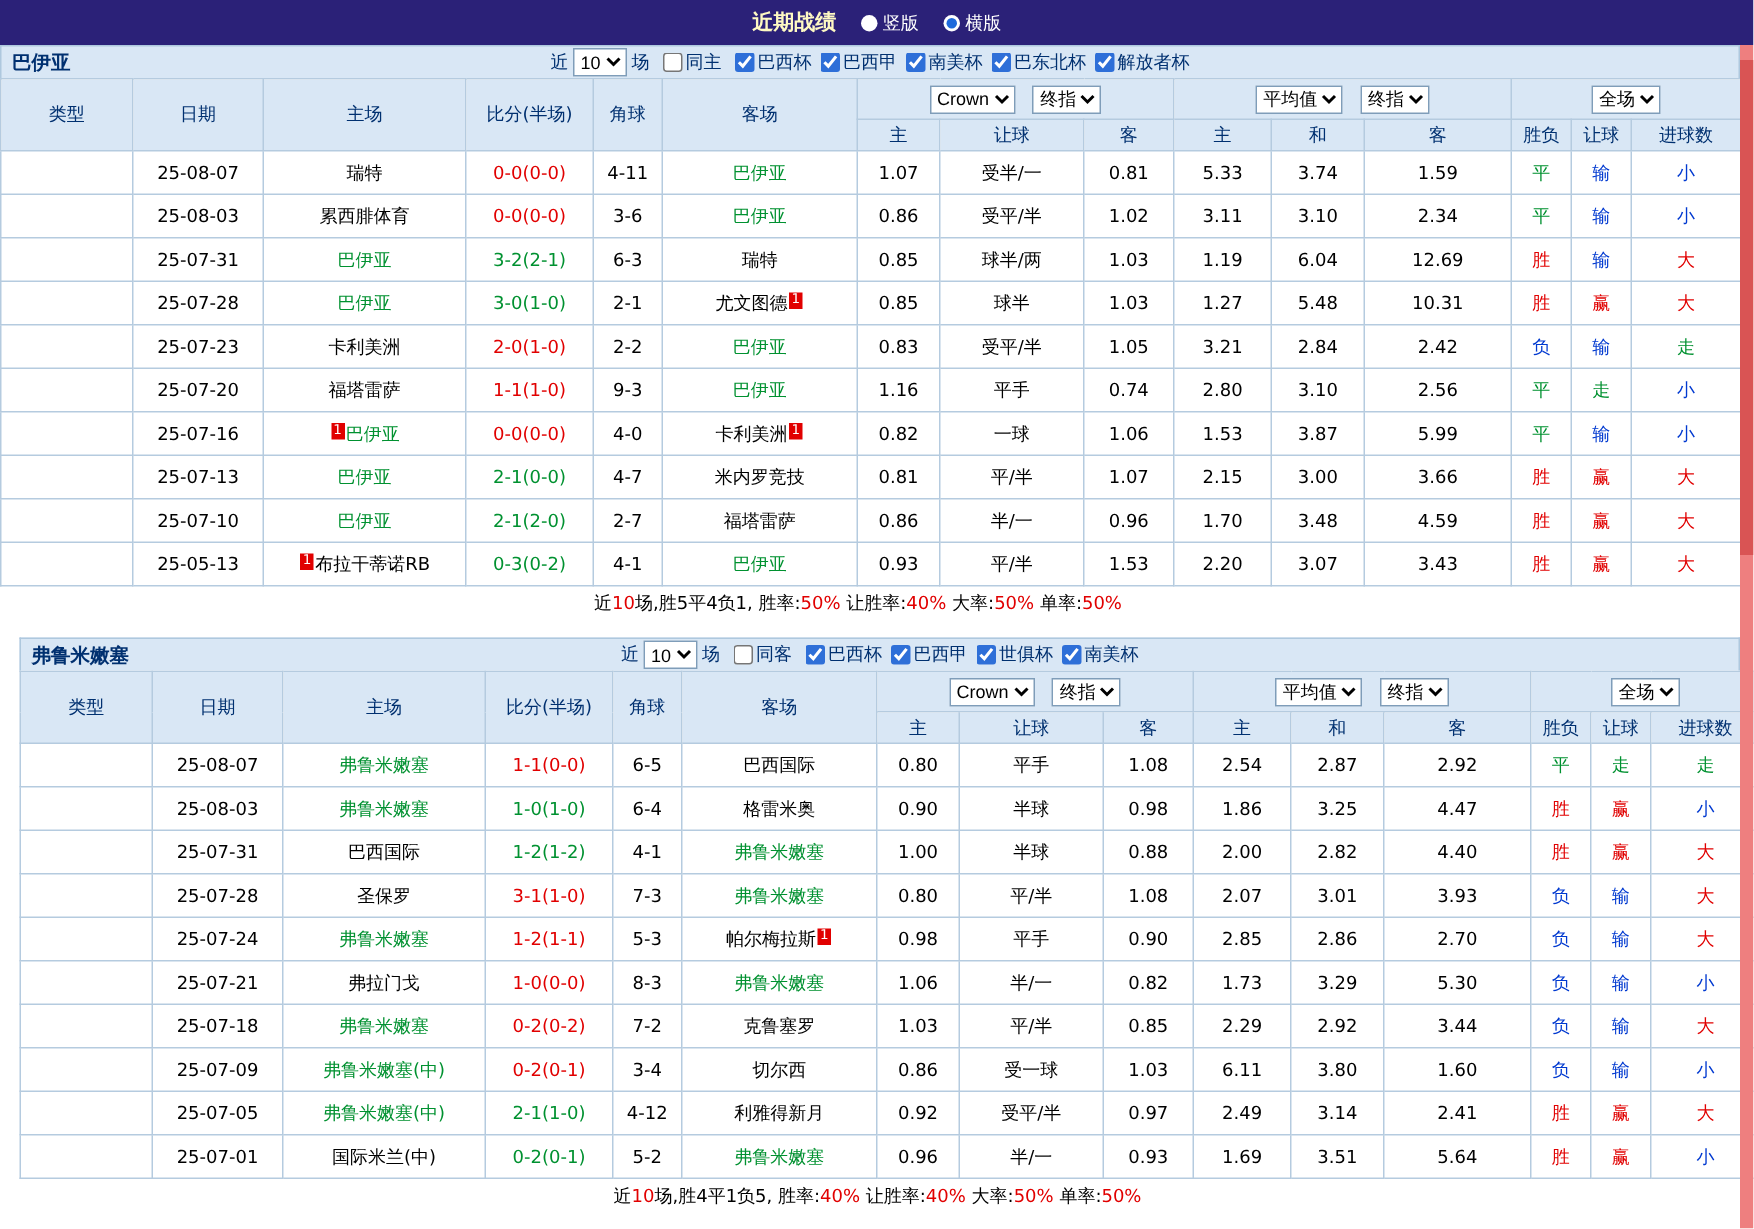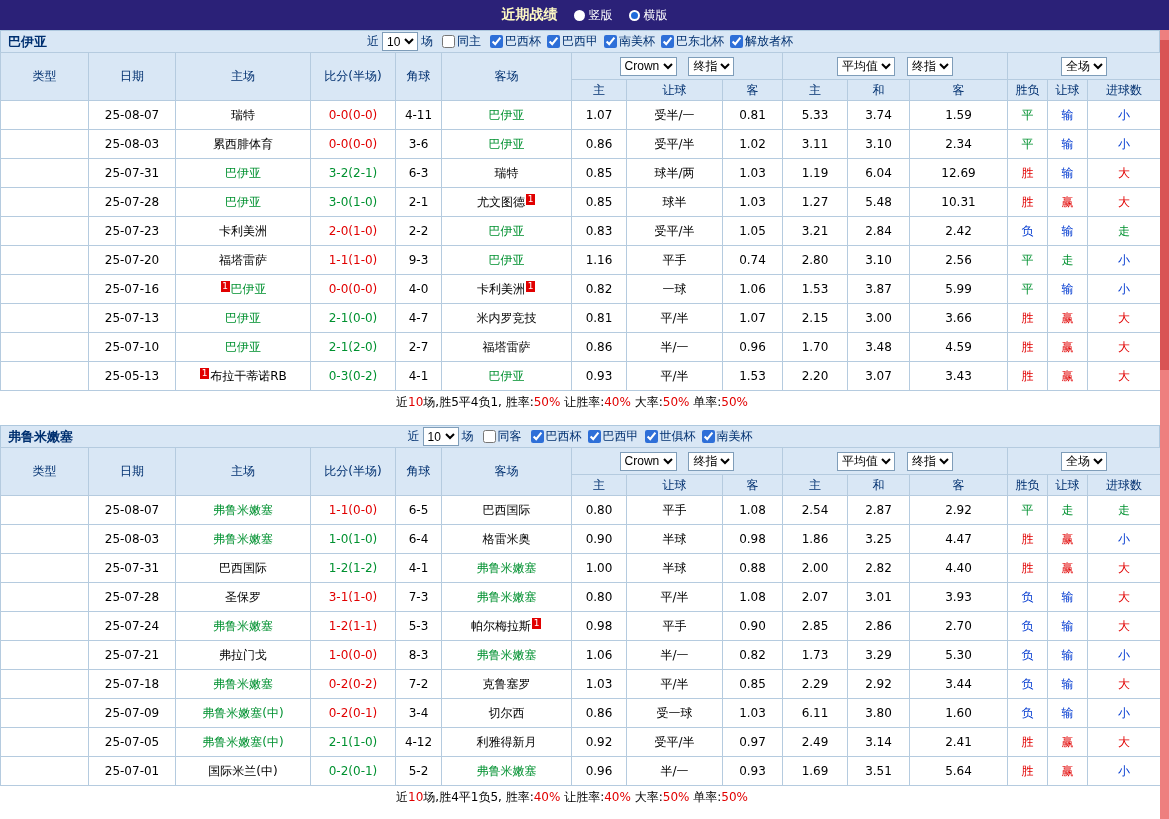--- a/index.html
+++ b/index.html
@@ -10,21 +10,21 @@
     font-size:12px; color:#000; background:#fff;
   }
   
   .topbar { height:30px; background:#2b2178; display:flex; align-items:center; justify-content:center; gap:16px; }
   .tb-title { color:#fef9c3; font-weight:bold; font-size:14px; }
   .tb-radio { display:inline-flex; align-items:center; gap:4px; color:#fff; cursor:pointer; }
   .rdot { width:11px; height:11px; border-radius:50%; background:#fff; display:inline-block; position:relative; }
   .rdot.sel::after { content:""; position:absolute; left:2px; top:2px; right:2px; bottom:2px; border-radius:50%; background:#1f6adb; }
   
   #sections { width:1160px; }
-  .section + .section { margin-top:12px; }
+  .section + .section { margin-top:12px;padding-left:13px; }
   .sec-bar { height:22px; background:#d9e7f5; border:1px solid #aec8de; border-bottom:none;
              position:relative; display:flex; align-items:center; justify-content:center; color:#003070; }
   .team { position:absolute; left:7px; font-weight:bold; color:#003070; font-size:13px; }
   .filters { display:flex; align-items:center; gap:3px; }
   .filters select { height:19px; font-size:12px; border:1px solid #7f9db9; background:#fff; }
   .chk { display:inline-flex; align-items:center; margin-left:6px; cursor:pointer; }
   .chk input { width:13px; height:13px; accent-color:#2e6fd8; margin:0 2px 0 0; }
   .lg-filters { display:inline-flex; }
   
   table.grid { width:1160px; border-collapse:collapse; table-layout:fixed; }

